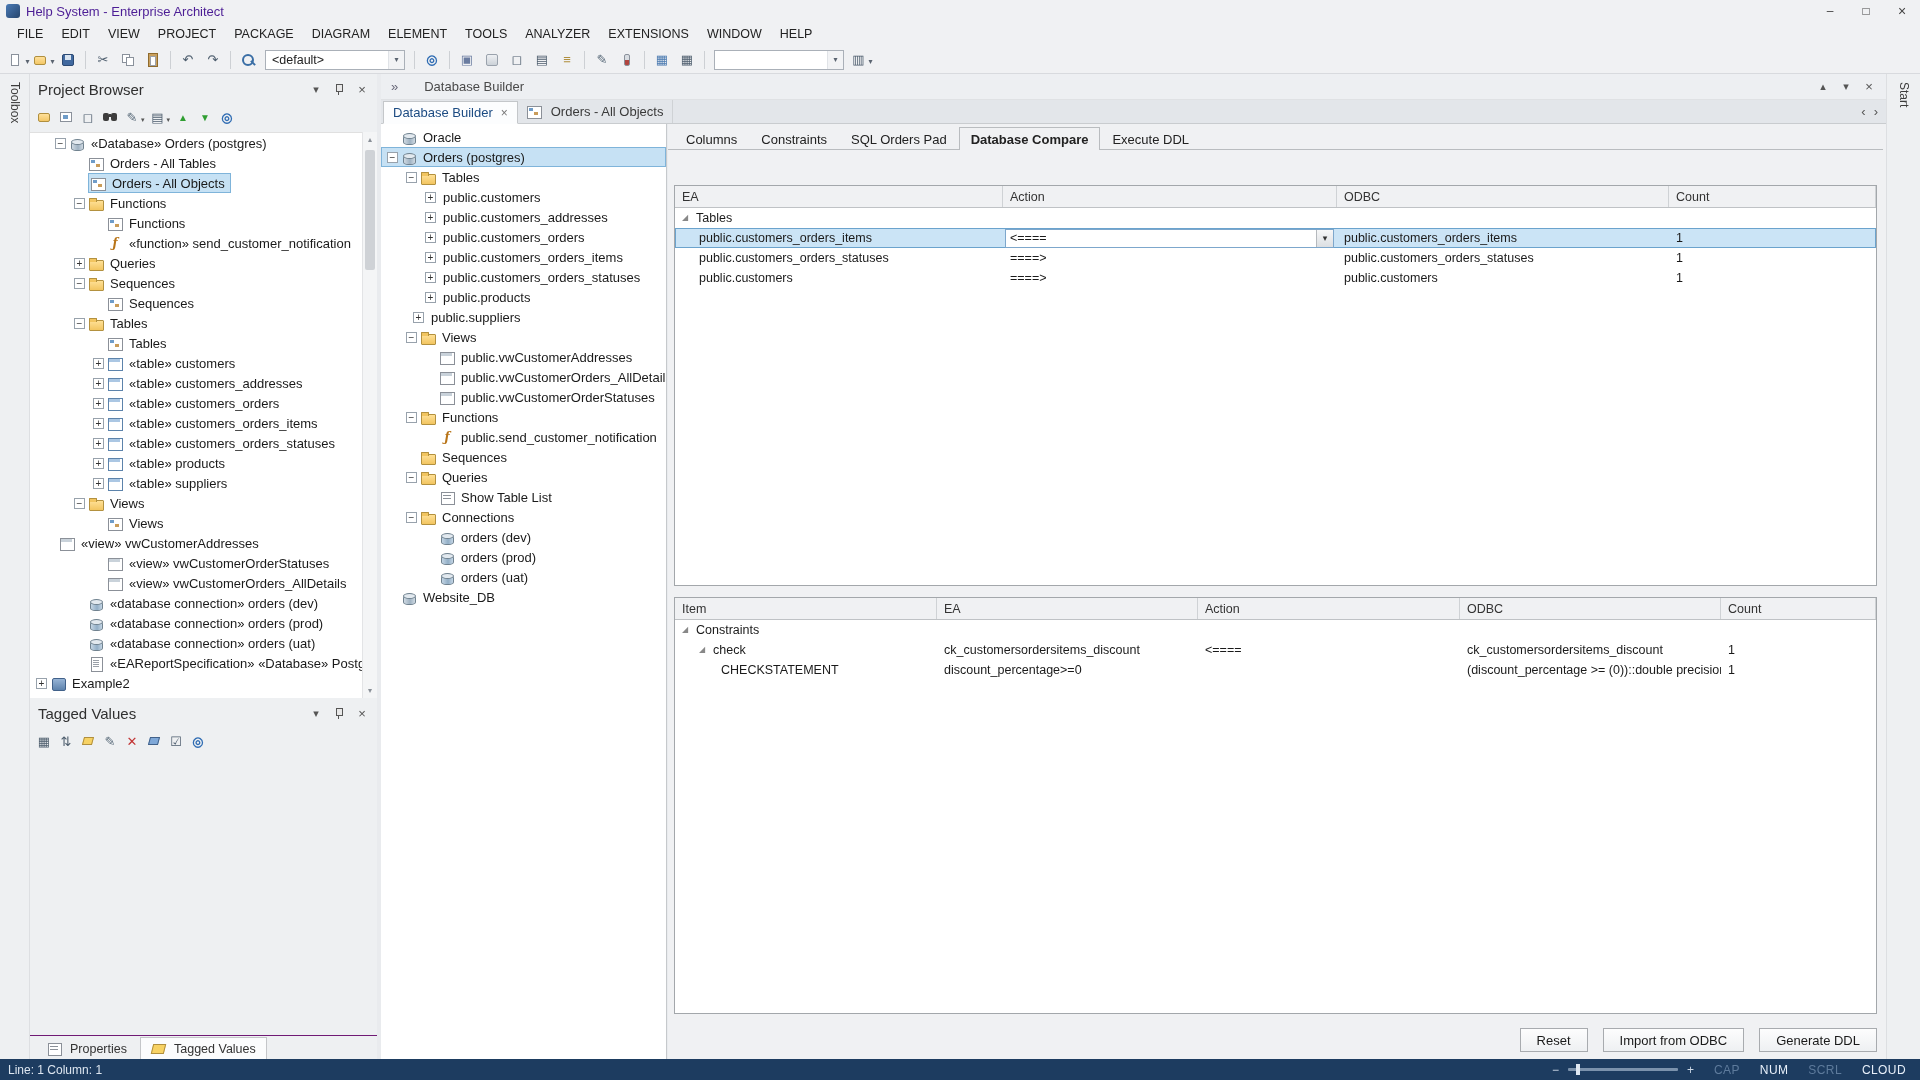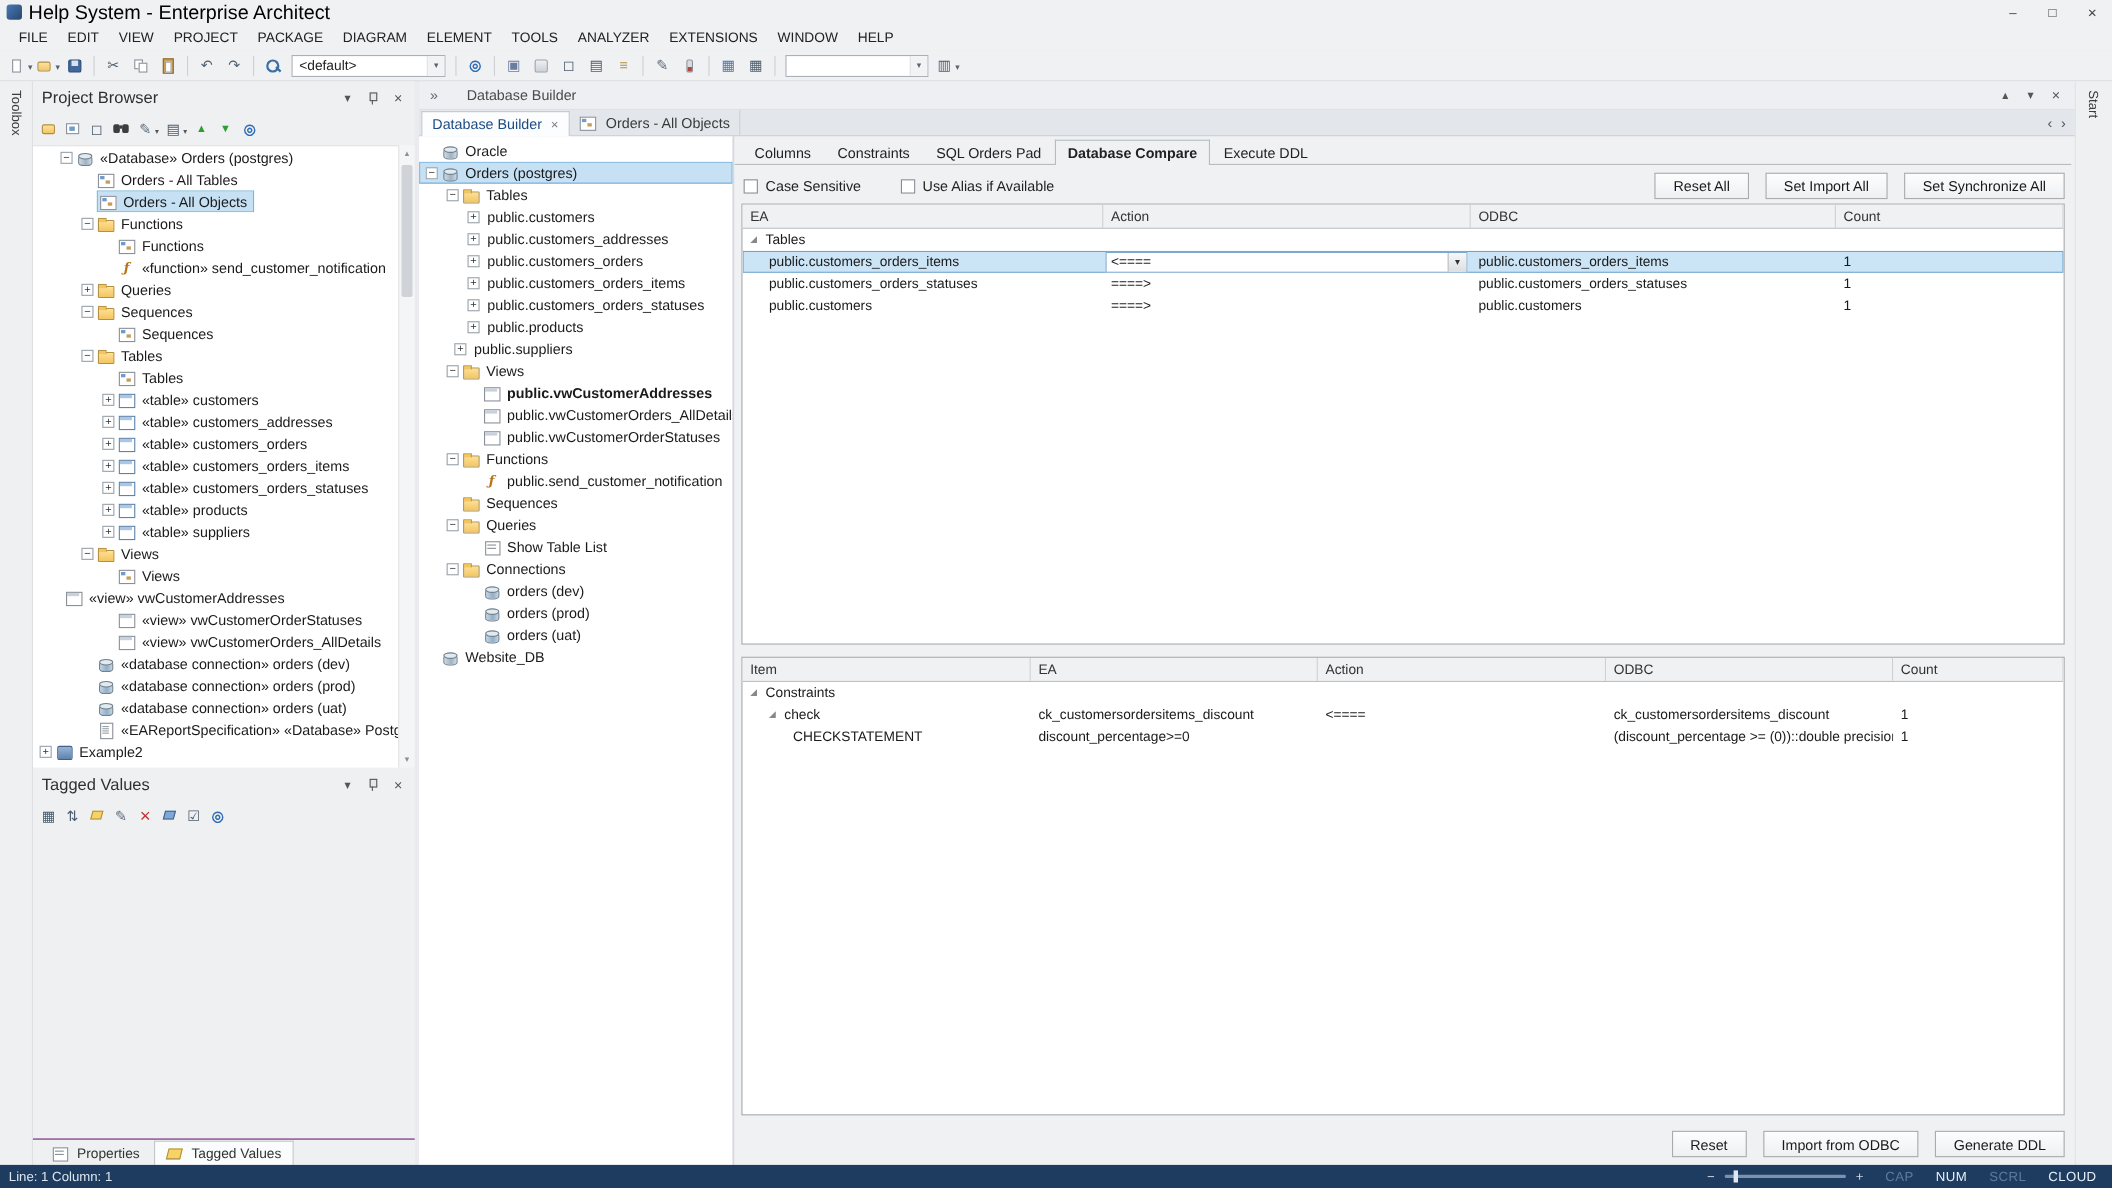--- a/index.html
+++ b/index.html
@@ -2,21 +2,21 @@
 <html><head>
 <meta charset="utf-8">
 <style>
 *{margin:0;padding:0;box-sizing:border-box}
 html,body{width:1920px;height:1080px}
 body{position:relative;font-family:"Liberation Sans",sans-serif;font-size:13px;color:#1e1e1e;background:#e9ebee;overflow:hidden}
 
 
 #titlebar{position:absolute;left:0;top:0;width:100%;height:22px;background:#f0f1f3;display:flex;align-items:center;padding-left:6px}
 #app-icon{width:14px;height:14px;border-radius:3px;background:linear-gradient(135deg,#4a7ab5,#27466e);margin-right:6px;flex:none}
-#title-text{font-size:18px;color:#000000}
+#title-text{font-size:13px;color:#4c1d95}
 #win-controls{margin-left:auto;display:flex;height:100%}
 .wbtn{width:36px;display:flex;align-items:center;justify-content:center;font-size:12px;color:#444}
 .wb-min::before{content:"–"}
 .wb-max::before{content:"□"}
 .wb-close::before{content:"×";font-size:14px}
 
 
 #menubar{position:absolute;left:0;top:22px;width:100%;height:24px;background:#f0f1f3;display:flex;align-items:center;padding-left:8px}
 .menu-item{padding:0 9px;font-size:12.5px;color:#222;height:100%;display:flex;align-items:center}
 
@@ -621,21 +621,21 @@
       </div>
       <div class="trow" style="padding-left: 32px;">
         <span class="tg tg-plus"></span>
         <span class="tlabel">public.suppliers</span>
       </div>
       <div class="trow" style="padding-left: 25px;">
         <span class="tg tg-minus"></span>
         <span class="mi mi-folder"></span>
         <span class="tlabel">Views</span>
       </div>
-      <div class="trow" style="padding-left: 44px; font-weight: bold;">
+      <div class="trow" style="padding-left: 44px;">
         <span class="tg tg-none"></span>
         <span class="mi mi-view"></span>
         <span class="tlabel">public.vwCustomerAddresses</span>
       </div>
       <div class="trow" style="padding-left: 44px;">
         <span class="tg tg-none"></span>
         <span class="mi mi-view"></span>
         <span class="tlabel">public.vwCustomerOrders_AllDetails</span>
       </div>
       <div class="trow" style="padding-left: 44px;">
@@ -694,35 +694,20 @@
         <span class="tlabel">Website_DB</span>
       </div>
     </div>
   <div id="m-right">
     <div id="c-tabs">
         <div class="ptab">Columns</div>
         <div class="ptab">Constraints</div>
         <div class="ptab">SQL Orders Pad</div>
         <div class="ptab active">Database Compare</div>
         <div class="ptab">Execute DDL</div>
-      </div>
-    <div id="c-options">
-        <label class="cbwrap">
-          <span class="cb"></span>
-          <span>Case Sensitive</span>
-        </label>
-        <label class="cbwrap">
-          <span class="cb"></span>
-          <span>Use Alias if Available</span>
-        </label>
-        <div class="opt-buttons">
-          <div class="btn">Reset All</div>
-          <div class="btn">Set Import All</div>
-          <div class="btn">Set Synchronize All</div>
-        </div>
       </div>
     <div id="c-upper">
         <div class="ghead">
           <div class="ghc cu0">EA</div>
           <div class="ghc cu1">Action</div>
           <div class="ghc cu2">ODBC</div>
           <div class="ghc cu3">Count</div>
         </div>
         <div class="grow ggroup">
           <div class="gc cu0 ind0">

